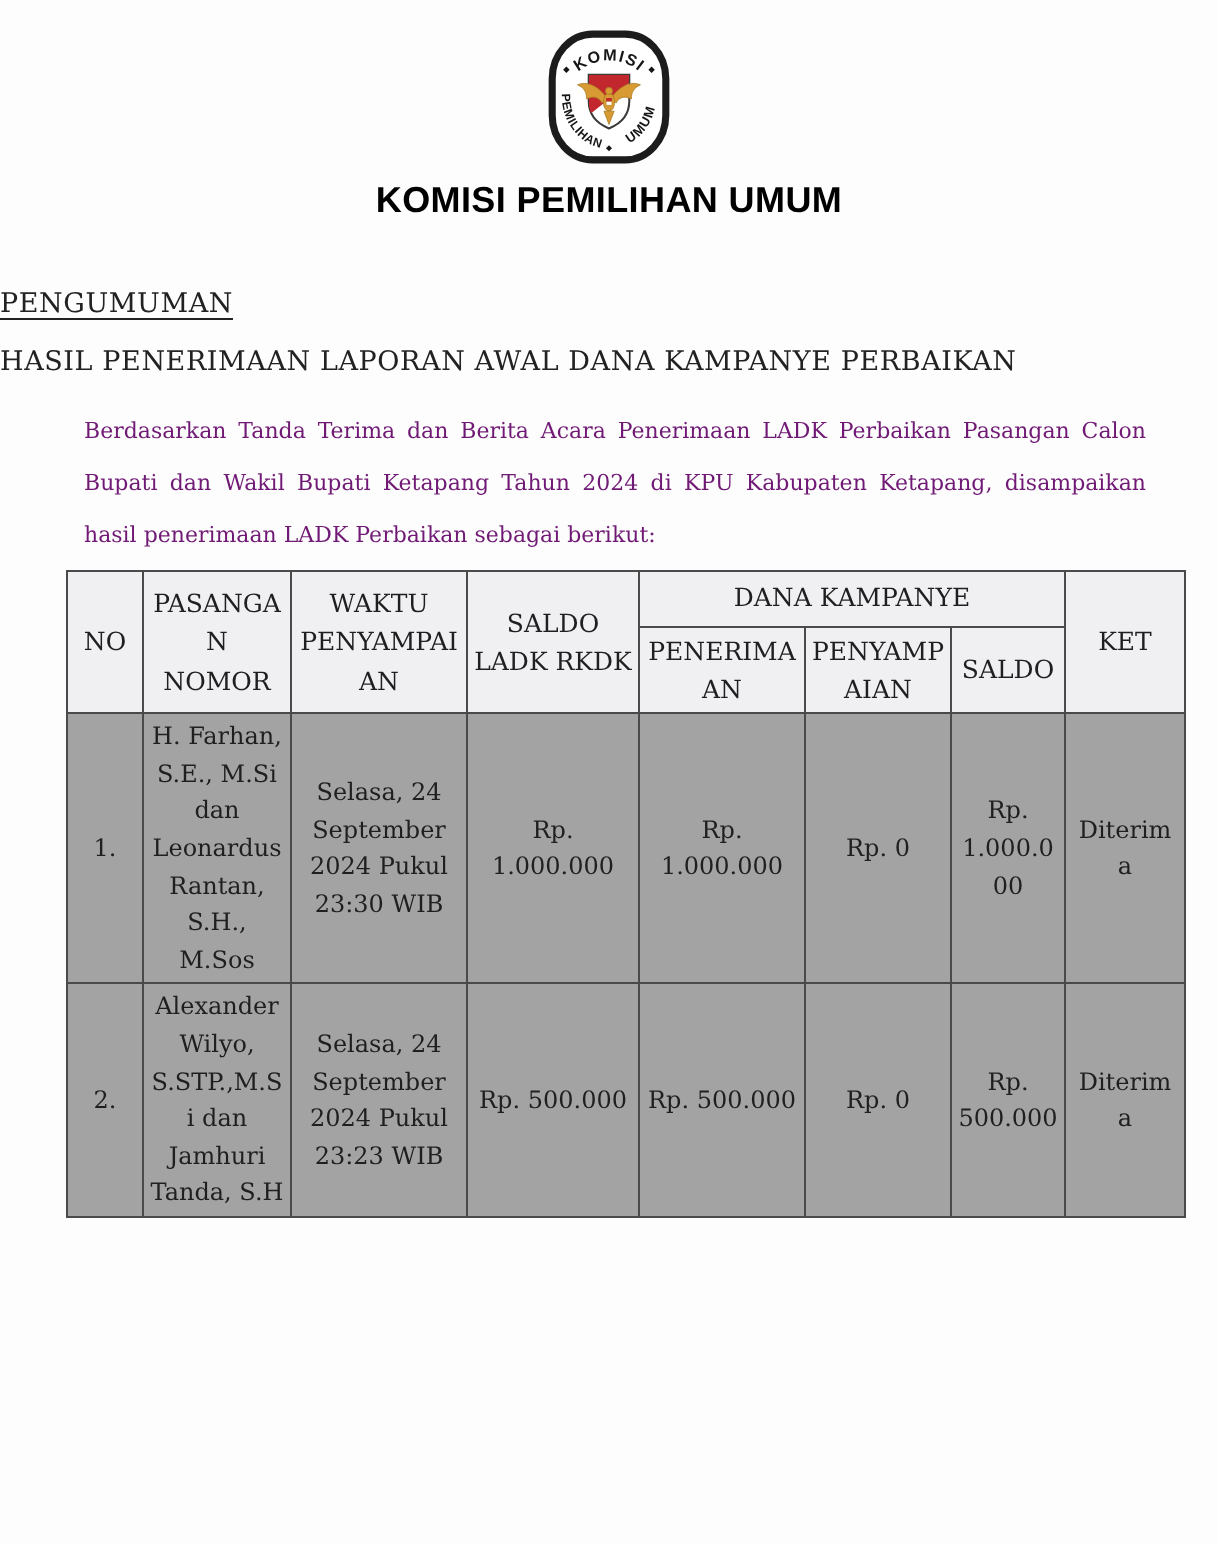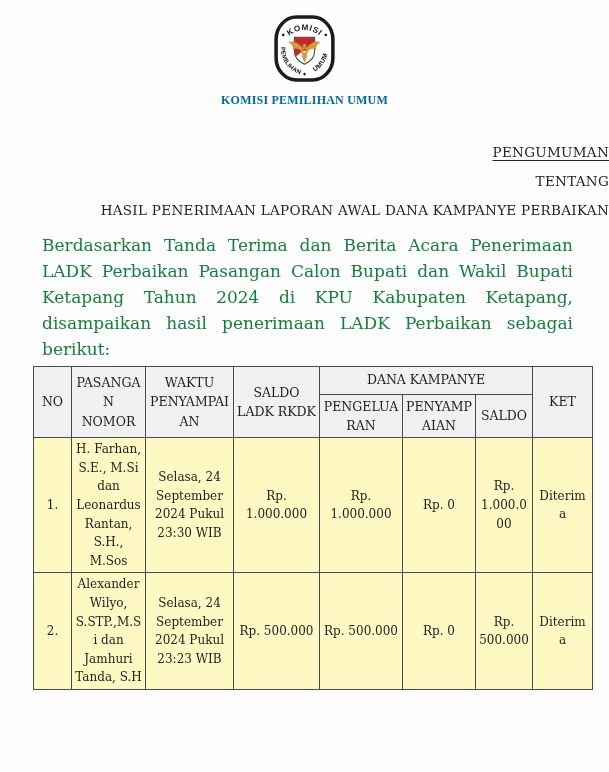--- a/index.html
+++ b/index.html
@@ -12,46 +12,46 @@
     background: #fdfdfd;
     font-family: "DejaVu Serif", serif;
     color: #1f1f1f;
     overflow: hidden;
   }
   
   .letterhead { padding-top: 13px; text-align: center; }
   .logo-wrap { display: flex; justify-content: center; margin-bottom: 6px; }
   .logo-wrap svg { width: 67px; height: 71px; }
   .org-name {
-    font-family: Liberation Serif, serif;
-    font-size: 12px;
+    font-family: Liberation Sans, sans-serif;
+    font-size: 18px;
     line-height: 21.5px;
     font-weight: 600;
     letter-spacing: 0.2px;
-    color: #0369a1;
+    color: #000000;
   }
   
-  .headings { margin-top: 26px; text-align: right; }
+  .headings { margin-top: 26px; text-align: left; }
   .heading-line {
     font-size: 13.5px;
     line-height: 29px;
     letter-spacing: 0.3px;
     color: #222;
   }
   .heading-line.underlined span {
     text-decoration: underline;
     text-underline-offset: 3px;
   }
   
   .intro {
     margin: 7px 36px 0 42px;
-    font-size: 17px;
+    font-size: 11px;
     line-height: 26px;
     text-align: justify;
-    color: #15803d;
+    color: #701a75;
   }
   
   .table-wrap { margin: 4px 0 0 33px; }
   table.ladk {
     table-layout: fixed;
     width: 559px;
     border-collapse: collapse;
     font-size: 12px;
     color: #1f1f1f;
   }
@@ -62,21 +62,21 @@
     padding: 2px 3px;
     overflow-wrap: break-word;
     word-wrap: break-word;
   }
   table.ladk th {
     font-weight: normal;
     font-size: 12.5px;
     background: #f0f0f3;
     line-height: 1.55;
   }
-  table.ladk td { background: #fef9c3; line-height: 1.55; }
+  table.ladk td { background: #a3a3a3; line-height: 1.55; }
   thead tr.h1 { height: 28px; }
   thead tr.h2 { height: 30px; }
   tbody tr { height: 112px; }
 </style>
 </head>
 <body>
 
 <div class="page">
 
   <div class="letterhead">
@@ -121,21 +121,20 @@
         </g>
         <rect x="63.2" y="71" width="5.6" height="3.5" fill="#c1272d" stroke="none"></rect>
         <rect x="63.2" y="74.5" width="5.6" height="3.5" fill="#ffffff" stroke="#a87a20" stroke-width="0.4"></rect>
       </svg>
     </div>
     <div class="org-name">KOMISI PEMILIHAN UMUM</div>
   </div>
 
   <div class="headings">
     <div class="heading-line underlined"><span>PENGUMUMAN</span></div>
-    <div class="heading-line">TENTANG</div>
     <div class="heading-line">HASIL PENERIMAAN LAPORAN AWAL DANA KAMPANYE PERBAIKAN</div>
   </div>
 
   <p class="intro">Berdasarkan Tanda Terima dan Berita Acara Penerimaan LADK Perbaikan Pasangan Calon Bupati dan Wakil Bupati Ketapang Tahun 2024 di KPU Kabupaten Ketapang, disampaikan hasil penerimaan LADK Perbaikan sebagai berikut:</p>
 
   <div class="table-wrap">
     <table class="ladk">
       <colgroup>
         <col style="width:38px">
           <col style="width:74px">
@@ -149,21 +148,21 @@
       <thead>
         <tr class="h1">
           <th rowspan="2">NO</th>
           <th rowspan="2">PASANGAN NOMOR</th>
           <th rowspan="2">WAKTU PENYAMPAIAN</th>
           <th rowspan="2">SALDO LADK RKDK</th>
           <th colspan="3">DANA KAMPANYE</th>
           <th rowspan="2">KET</th>
         </tr>
         <tr class="h2">
-          <th>PENGELUARAN</th>
+          <th>PENERIMAAN</th>
           <th>PENYAMPAIAN</th>
           <th>SALDO</th>
         </tr>
       </thead>
       <tbody>
         <tr>
           <td>1.</td>
           <td>H. Farhan, S.E., M.Si dan Leonardus Rantan, S.H., M.Sos</td>
           <td>Selasa, 24 September 2024 Pukul 23:30 WIB</td>
           <td>Rp. 1.000.000</td>

